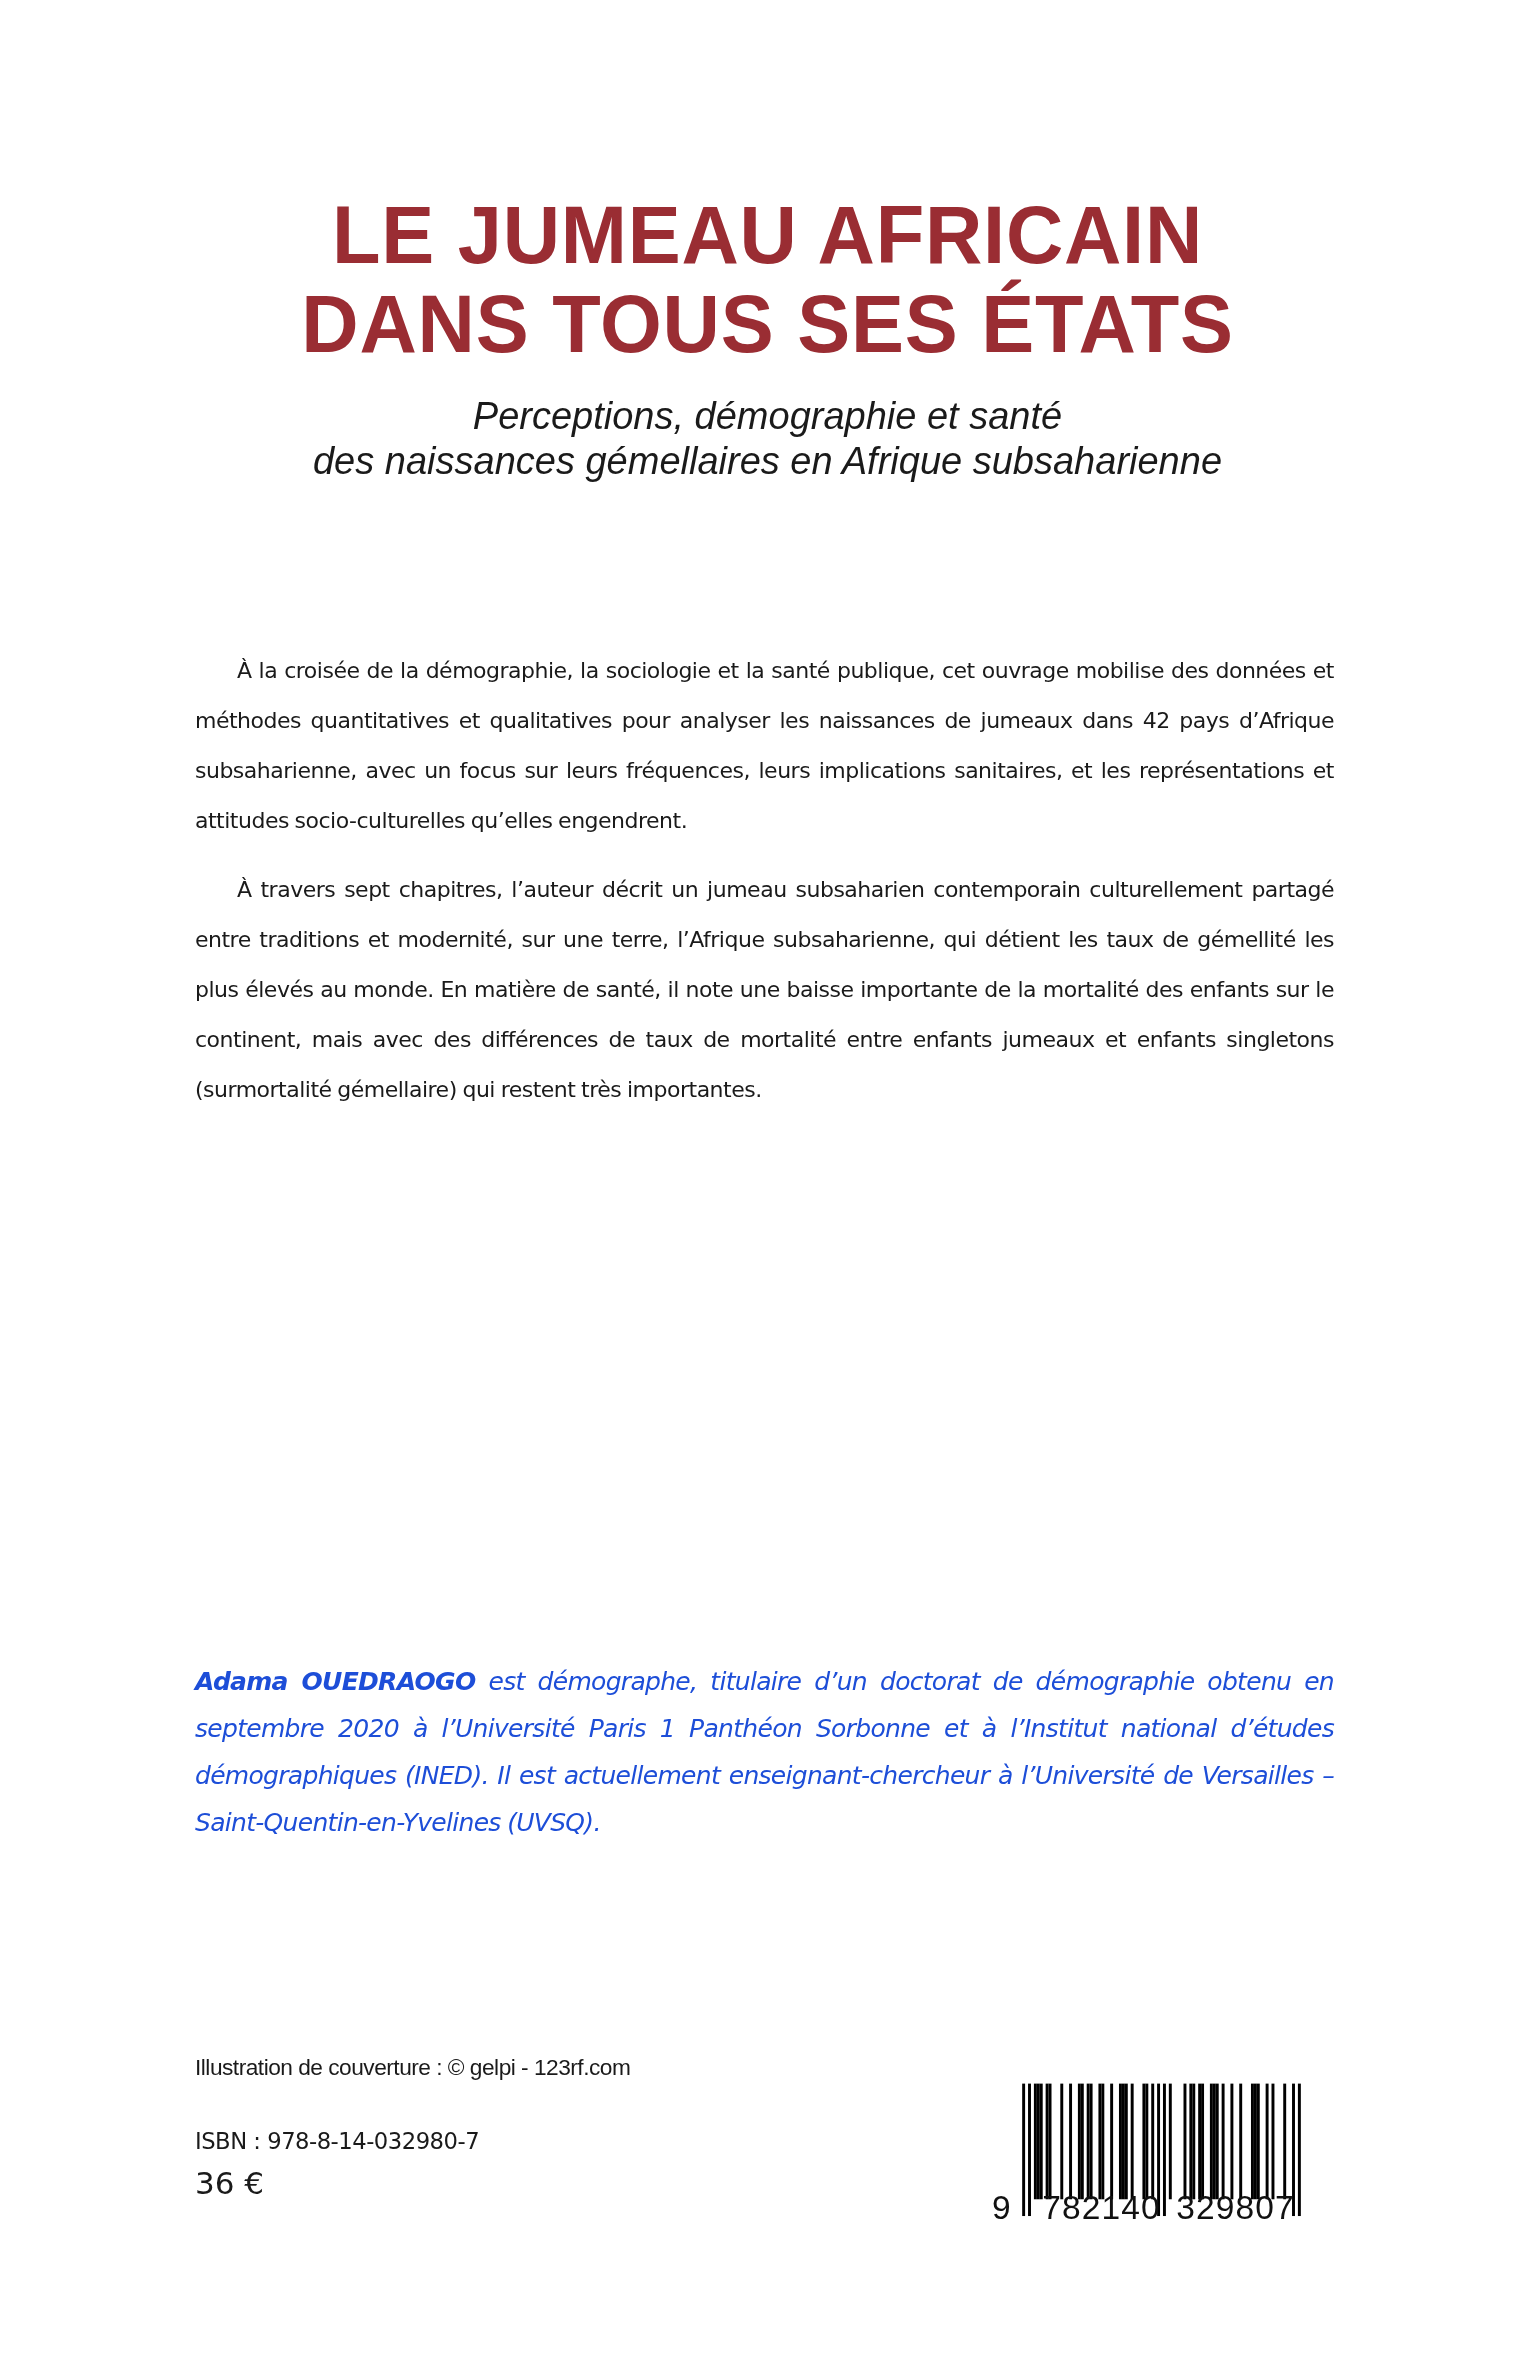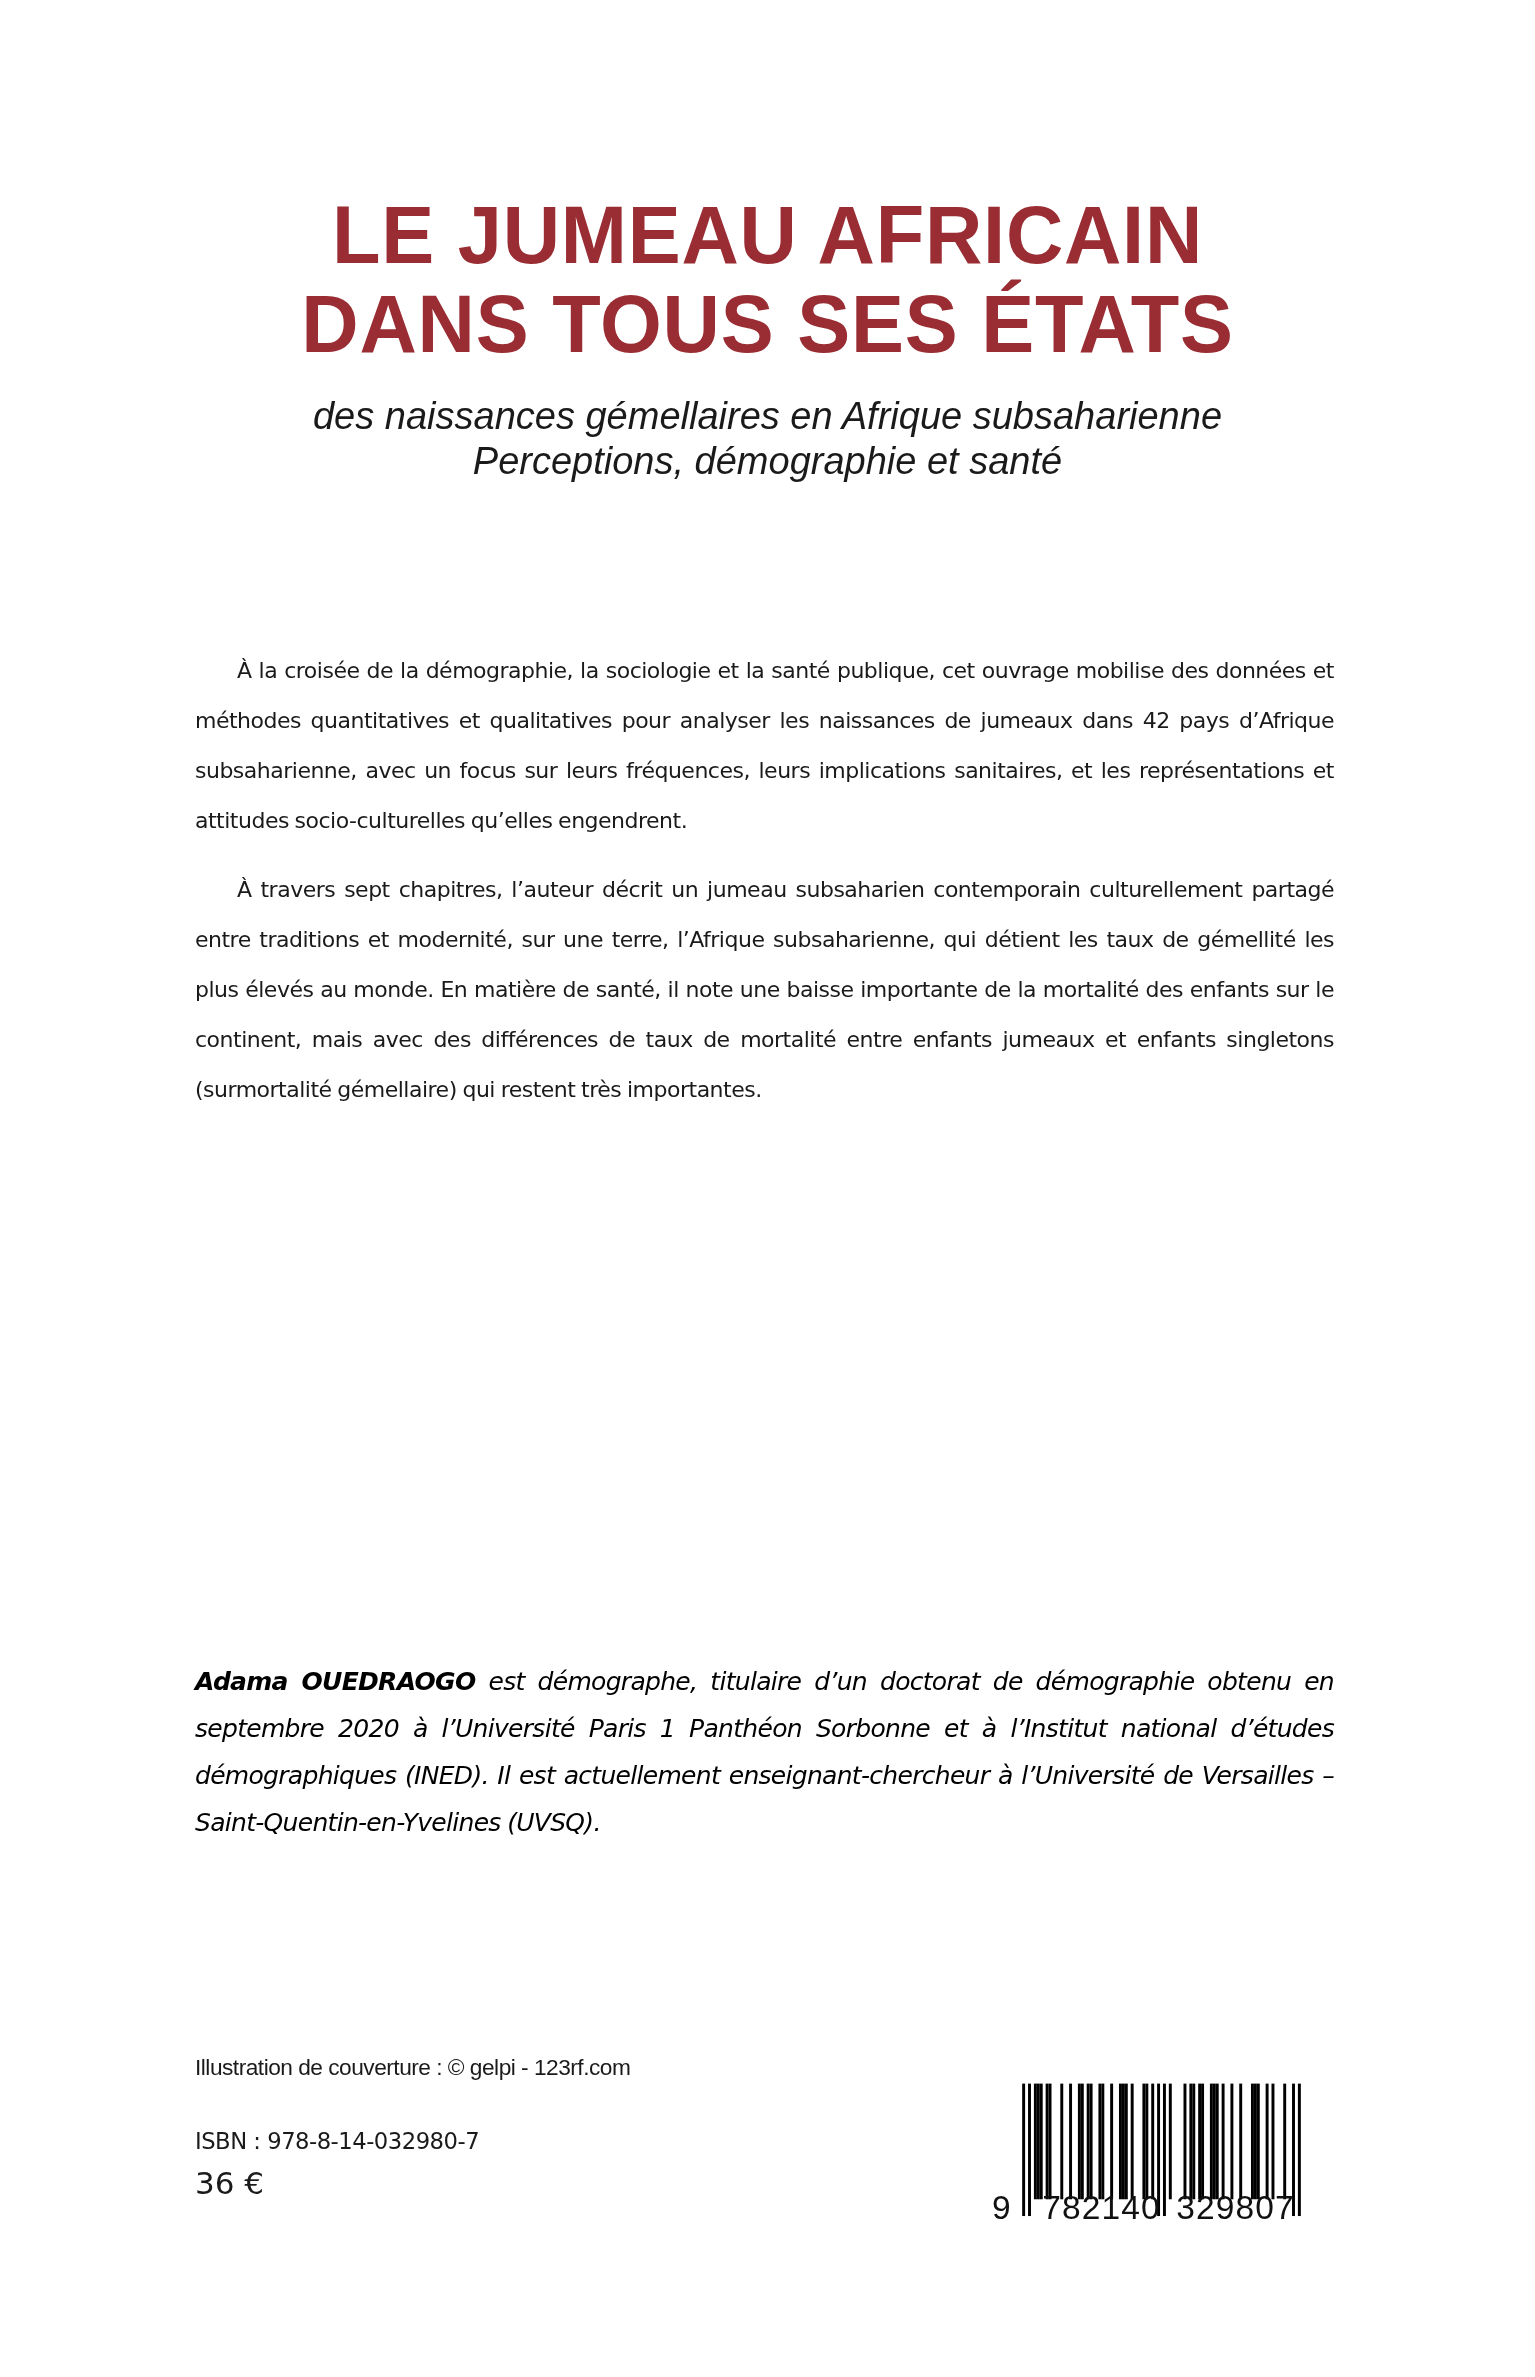--- a/index.html
+++ b/index.html
@@ -64,21 +64,21 @@
     .bio {
       position: absolute;
       left: 195px;
       width: 1139px;
       top: 1658px;
       font-family: "DejaVu Sans", sans-serif;
       font-style: italic;
       font-size: 25px;
       line-height: 47px;
       text-align: justify;
-      color: #000000;
+      color: #1d4ed8;
       letter-spacing: -0.7px;
       word-spacing: -0.8px;
     }
     .bio p { margin: 0; }
     .bio .author { font-weight: 700; }
     .credit {
       position: absolute;
       left: 195px;
       top: 2052px;
       font-family: Liberation Sans, sans-serif;
@@ -122,22 +122,22 @@
   </style>
 </head>
 <body>
 
 <div class="title">
   <span class="line">LE JUMEAU AFRICAIN</span>
   <span class="line">DANS TOUS SES ÉTATS</span>
 </div>
 
 <div class="subtitle">
+  <span class="line">Perceptions, démographie et santé</span>
   <span class="line">des naissances gémellaires en Afrique subsaharienne</span>
-  <span class="line">Perceptions, démographie et santé</span>
 </div>
 
 <div class="body-text">
   <p>À la croisée de la démographie, la sociologie et la santé publique, cet ouvrage mobilise des données et méthodes quantitatives et qualitatives pour analyser les naissances de jumeaux dans 42 pays d’Afrique subsaharienne, avec un focus sur leurs fréquences, leurs implications sanitaires, et les représentations et attitudes socio-culturelles qu’elles engendrent.</p>
   <p>À travers sept chapitres, l’auteur décrit un jumeau subsaharien contemporain culturellement partagé entre traditions et modernité, sur une terre, l’Afrique subsaharienne, qui détient les taux de gémellité les plus élevés au monde. En matière de santé, il note une baisse importante de la mortalité des enfants sur le continent, mais avec des différences de taux de mortalité entre enfants jumeaux et enfants singletons (surmortalité gémellaire) qui restent très importantes.</p>
 </div>
 
 <div class="bio">
   <p><span class="author">Adama OUEDRAOGO</span><span> est démographe, titulaire d’un doctorat de démographie obtenu en septembre 2020 à l’Université Paris 1 Panthéon Sorbonne et à l’Institut national d’études démographiques (INED). Il est actuellement enseignant-chercheur à l’Université de Versailles – Saint-Quentin-en-Yvelines (UVSQ).</span></p>
 </div>

